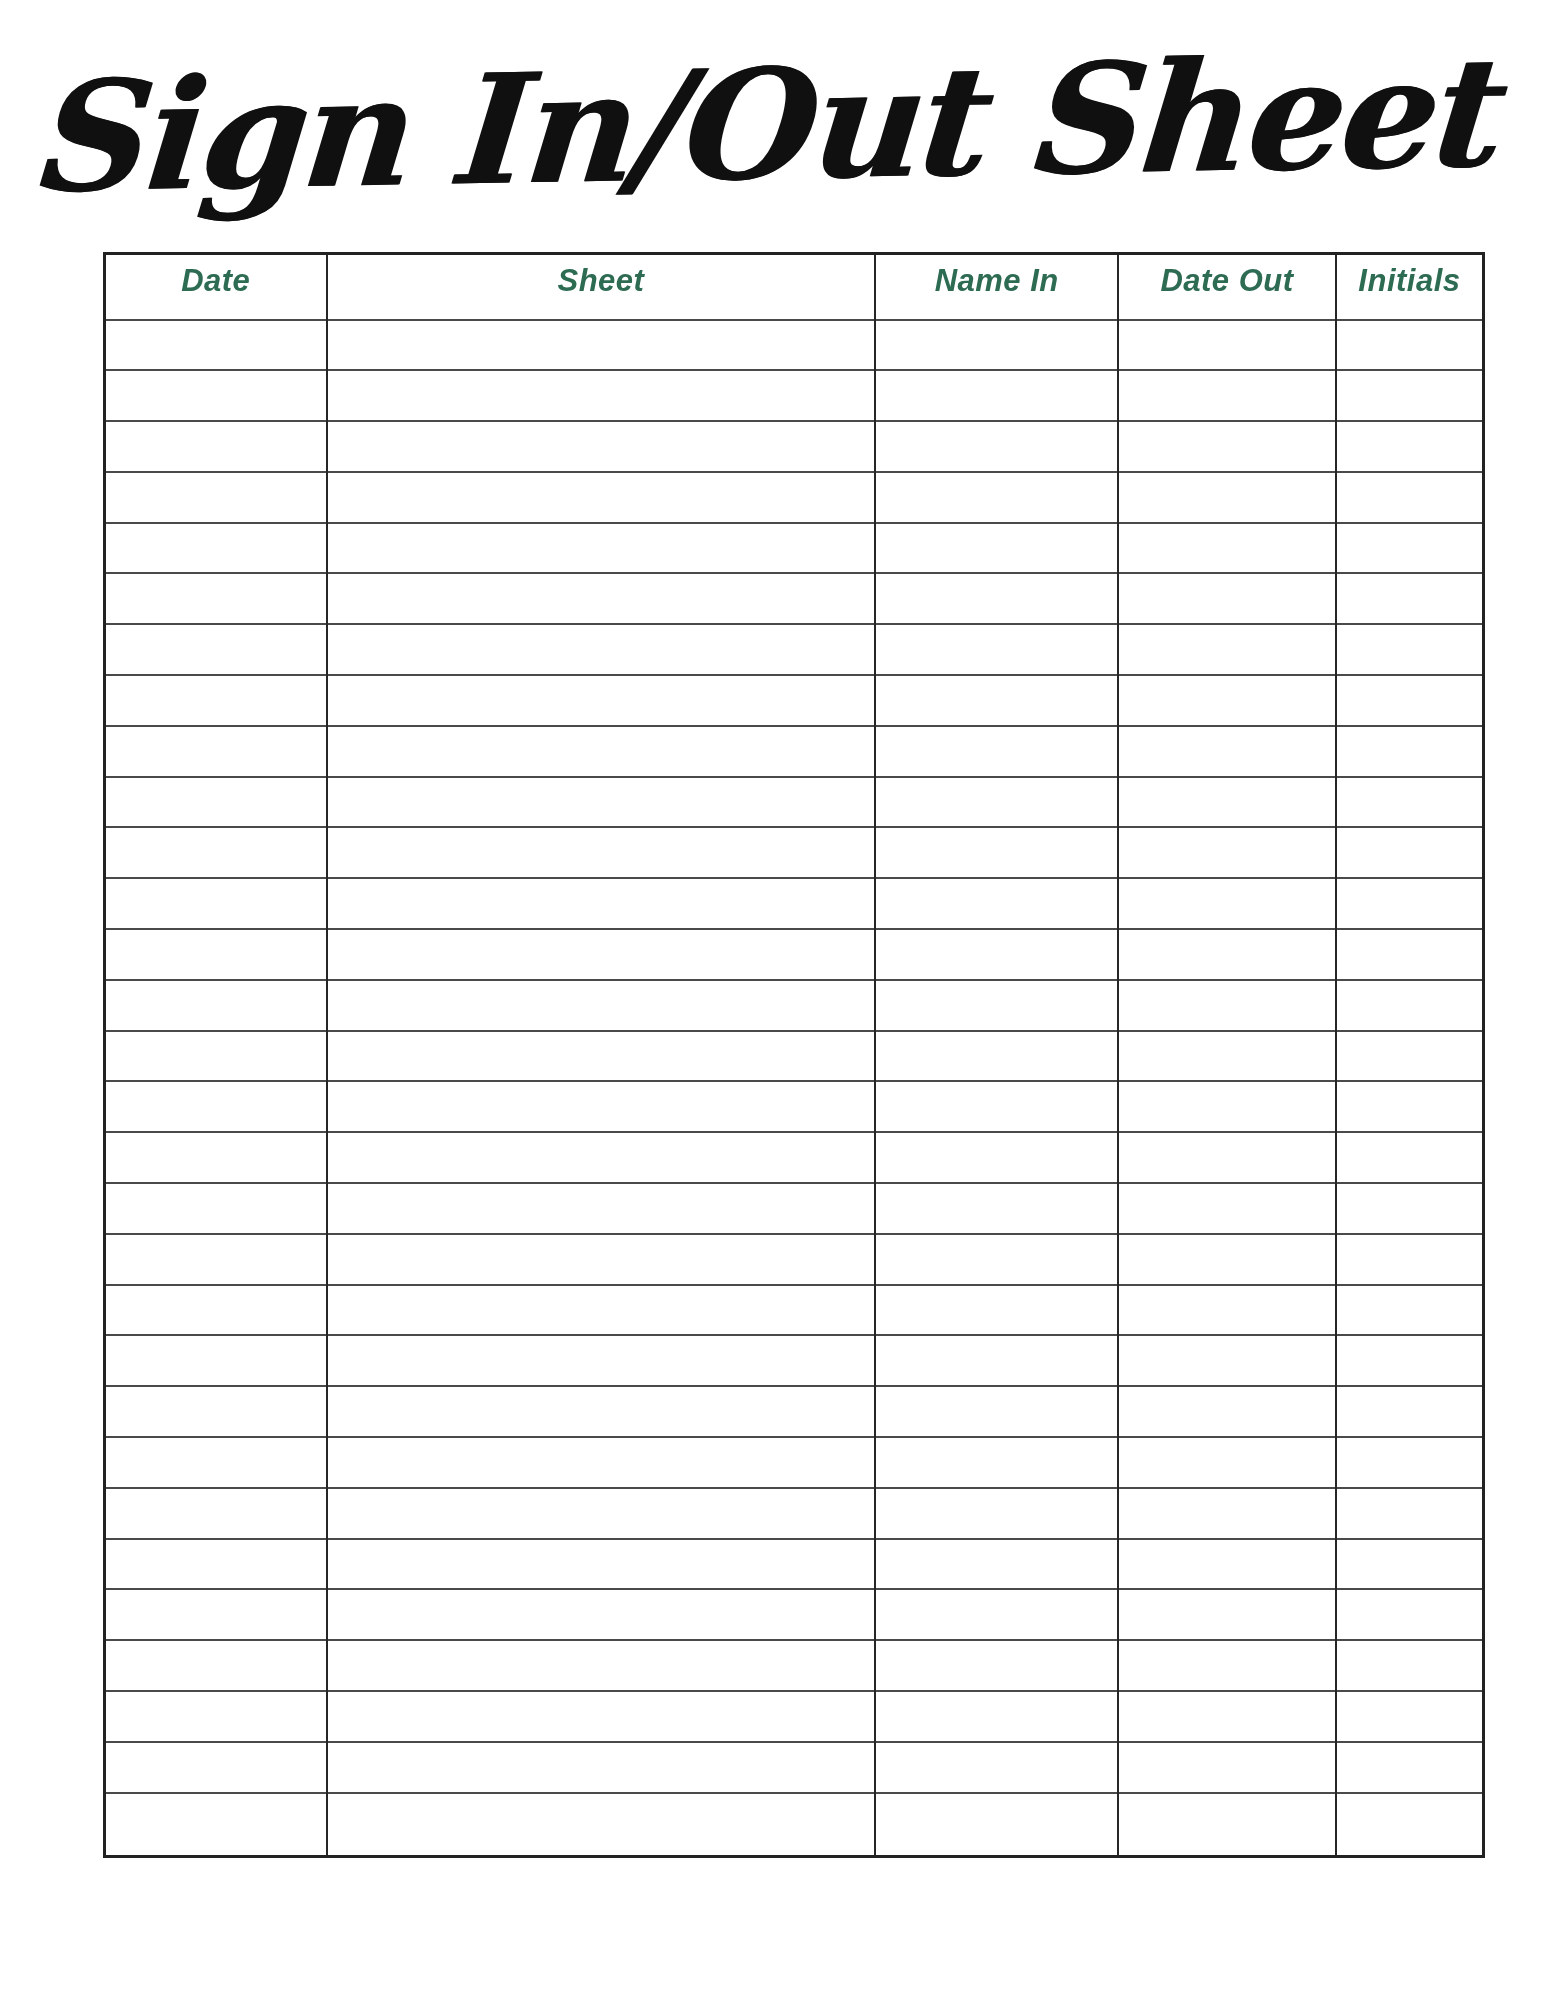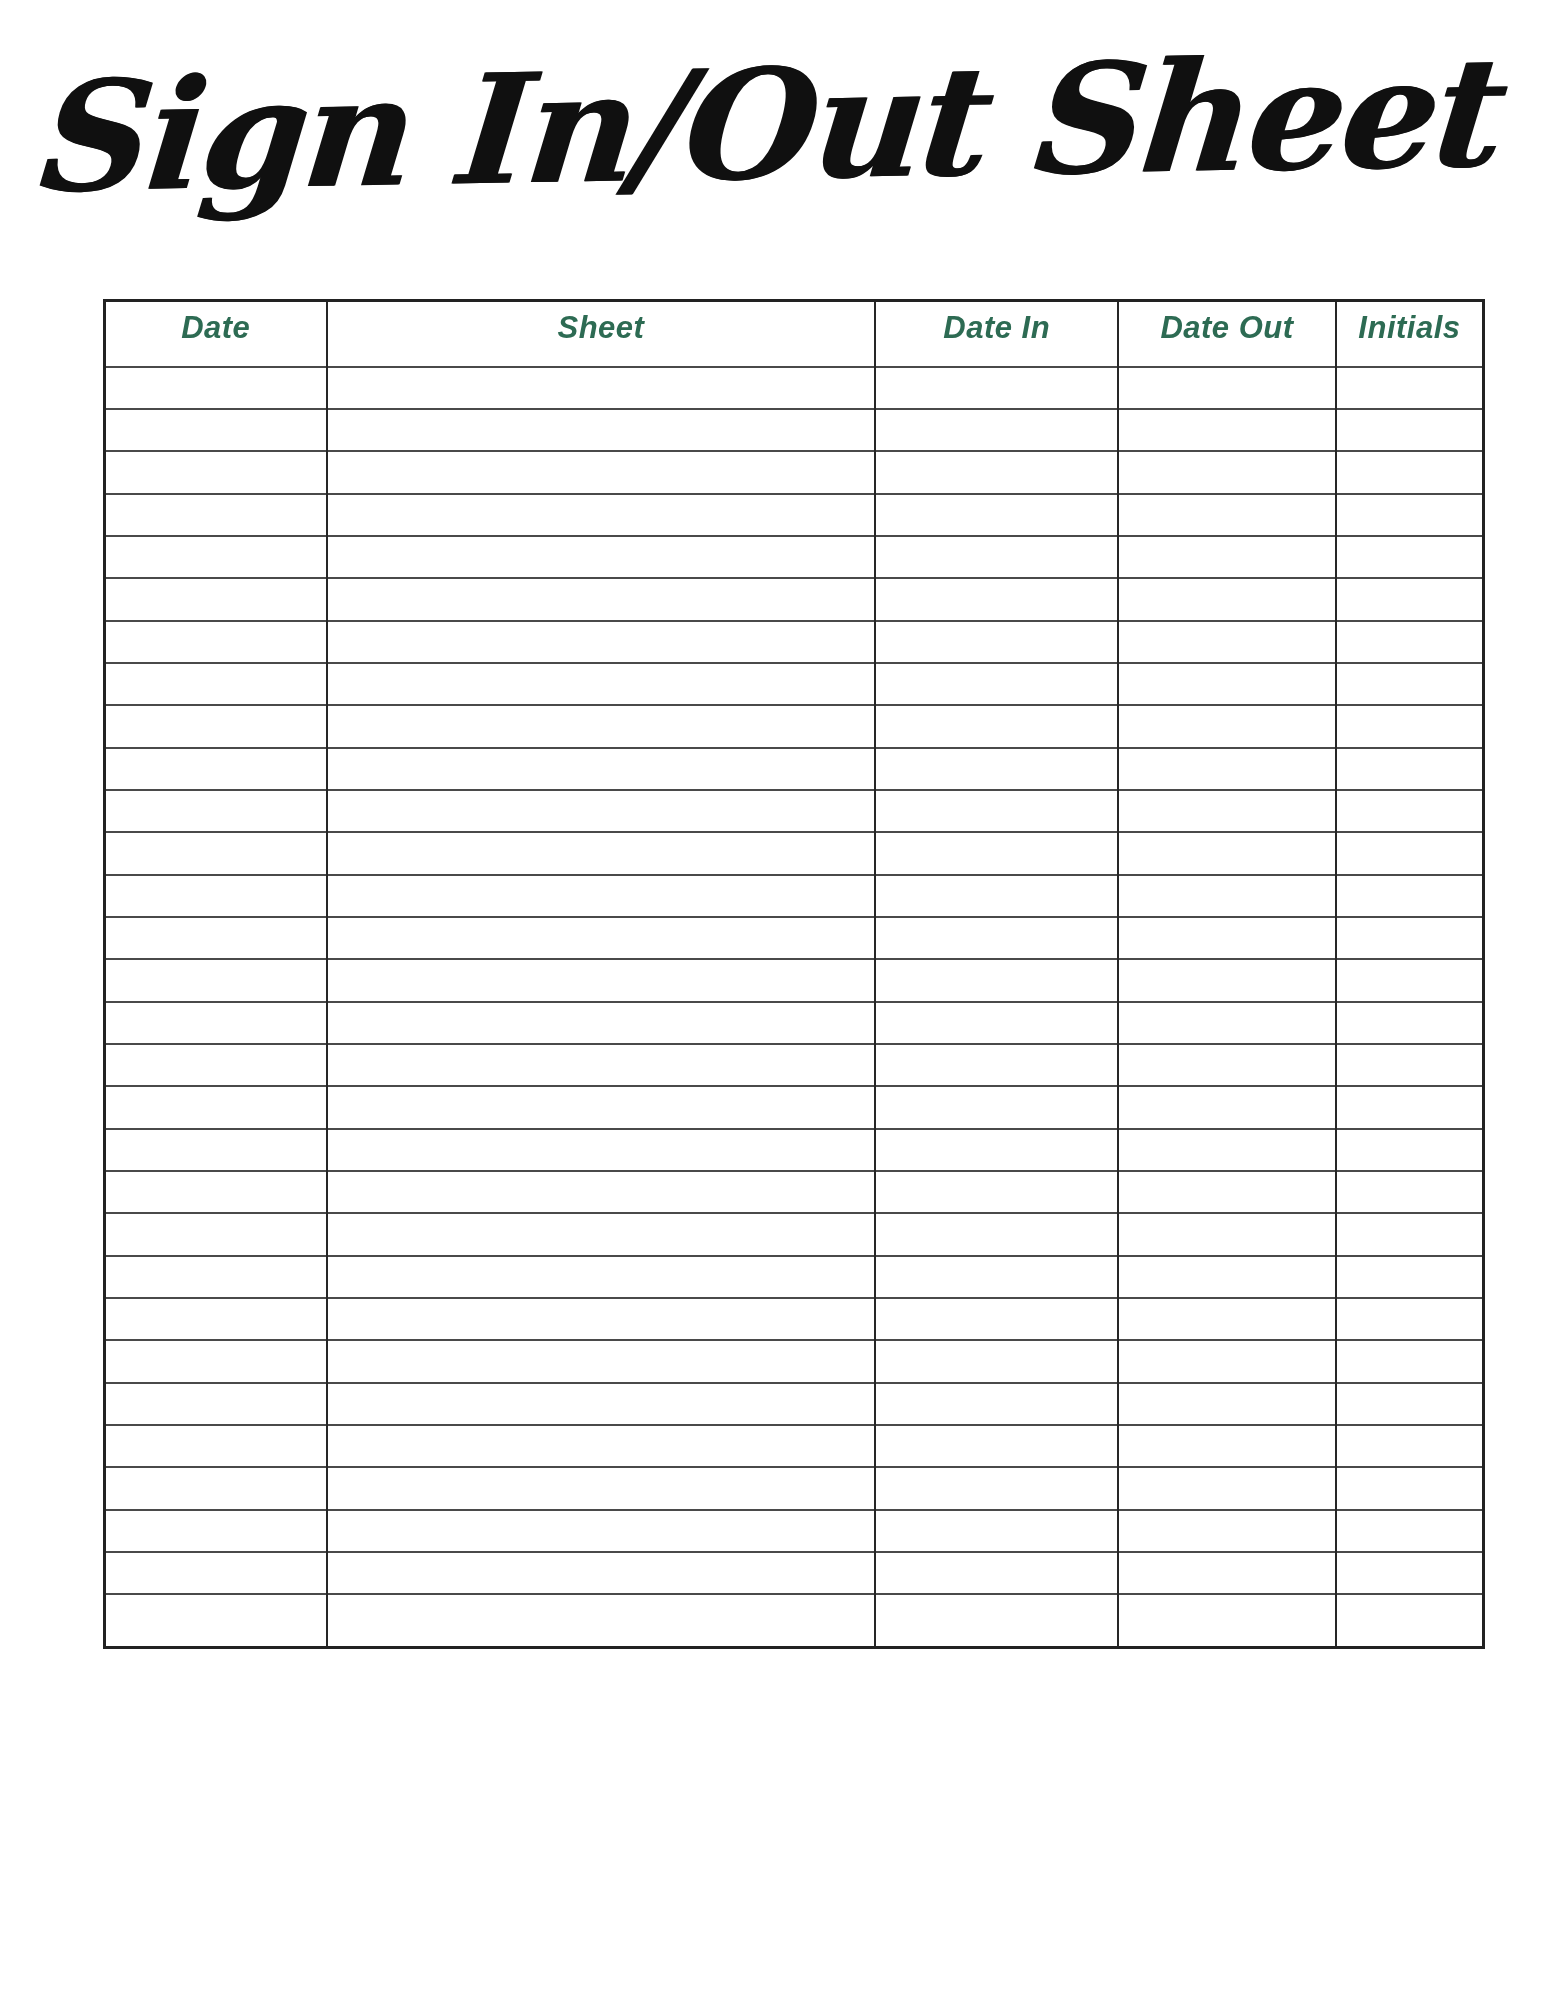--- a/index.html
+++ b/index.html
@@ -40,26 +40,25 @@
     color: var(--title-color);
     transform: skewX(-7deg) rotate(-1deg);
     white-space: nowrap;
     text-shadow: 1px 0 0 var(--title-color);
   }
   table.sheet-table {
     position: absolute;
     left: 103px;
     top: 252px;
     width: 1382px;
-    height: 1350px;
+    height: 1606px;
     border-collapse: collapse;
     table-layout: fixed;
     border: 3px solid var(--table-border-color);
     background: var(--background-color);
-    margin-top: 47px;
   }
   .sheet-table th,
   .sheet-table td {
     border-left: 2px solid var(--grid-divider-color);
     border-top: 2px solid var(--grid-line-color);
     padding: 0;
   }
   .sheet-table th {
     font-family: "Liberation Sans", sans-serif;
     font-style: italic;
@@ -87,21 +86,21 @@
     <col style="width:16.1%">
     <col style="width:39.8%">
     <col style="width:17.6%">
     <col style="width:15.8%">
     <col style="width:10.7%">
   </colgroup>
   <thead>
     <tr>
       <th>Date</th>
       <th>Sheet</th>
-      <th>Date In</th>
+      <th>Name In</th>
       <th>Date Out</th>
       <th>Initials</th>
     </tr>
   </thead>
   <tbody>
       <tr>
         <td></td>
         <td></td>
         <td></td>
         <td></td>

